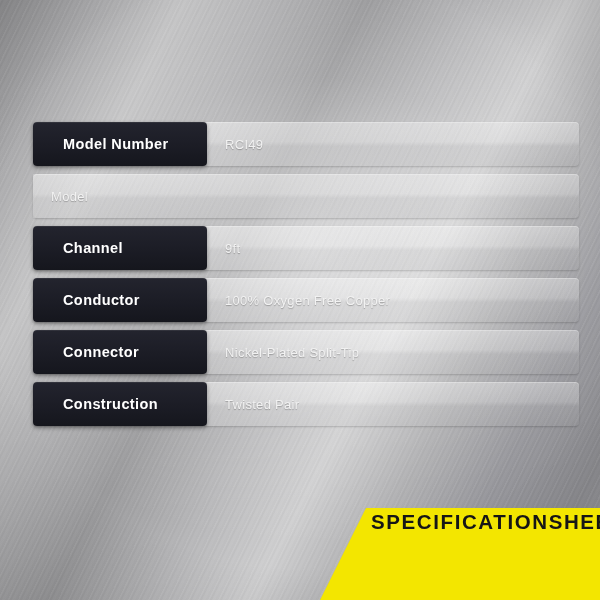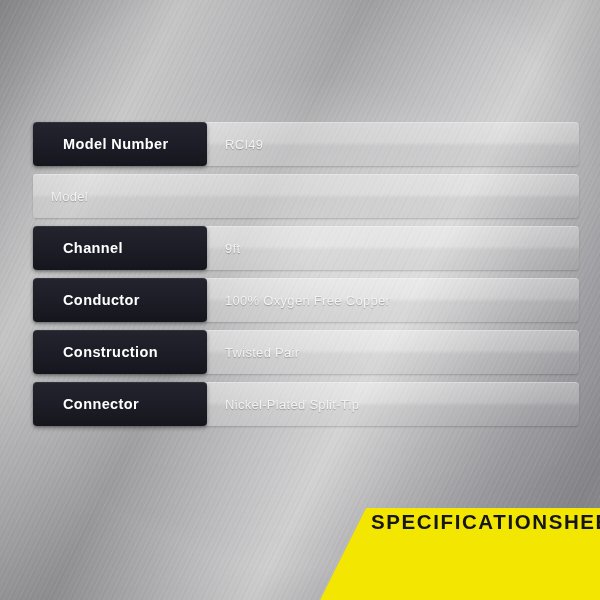--- a/index.html
+++ b/index.html
@@ -184,33 +184,33 @@
         <span class="label-text">Conductor</span>
       </div>
       <div class="value-strip">
         <span class="value-text">100% Oxygen Free Copper</span>
       </div>
     </div>
 
 
     <div class="spec-row">
       <div class="label-cell">
+        <span class="label-text">Connector</span>
+      </div>
+      <div class="value-strip">
+        <span class="value-text">Nickel-Plated Split-Tip</span>
+      </div>
+    </div>
+
+    <div class="spec-row">
+      <div class="label-cell">
         <span class="label-text">Construction</span>
       </div>
       <div class="value-strip">
         <span class="value-text">Twisted Pair</span>
-      </div>
-    </div>
-
-    <div class="spec-row">
-      <div class="label-cell">
-        <span class="label-text">Connector</span>
-      </div>
-      <div class="value-strip">
-        <span class="value-text">Nickel-Plated Split-Tip</span>
       </div>
     </div>
 
   </div>
 
   <div class="banner">
     <div class="banner-line">SPECIFICATION</div>
     <div class="banner-line">SHEET</div>
   </div>
 

